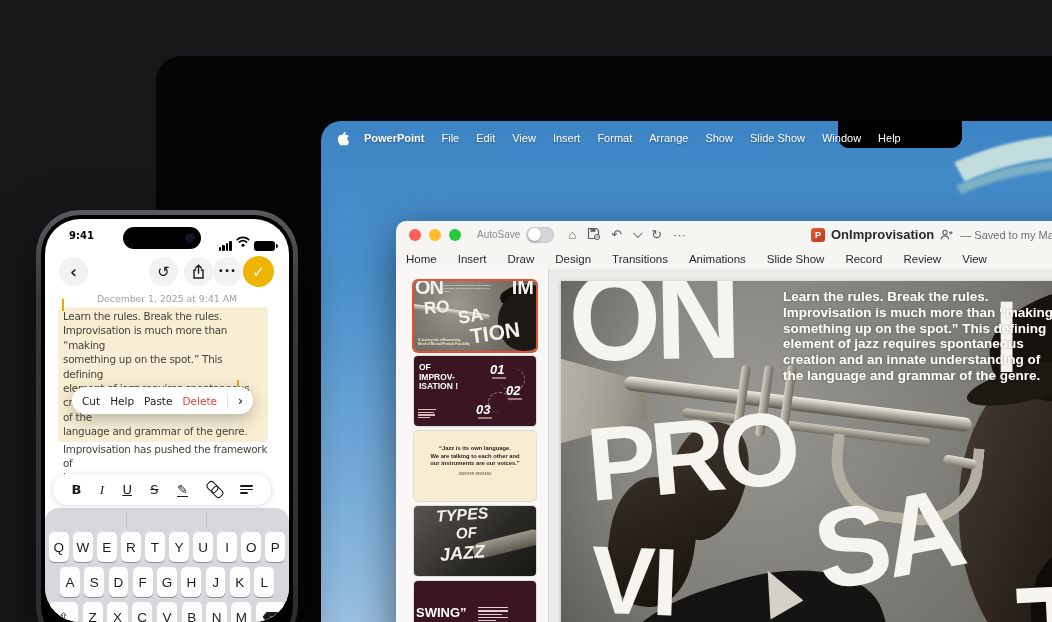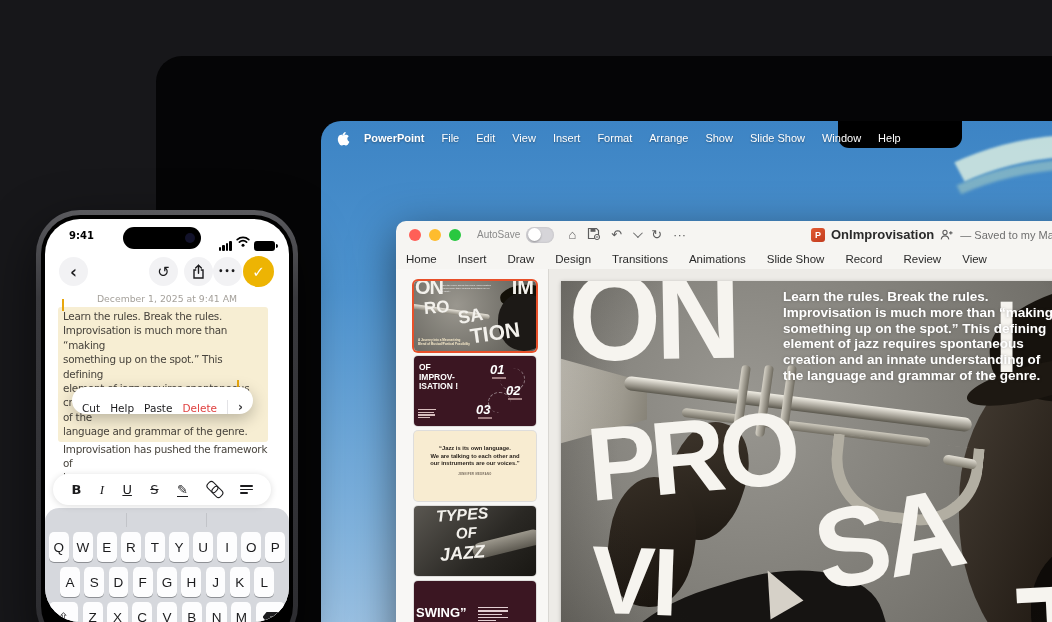--- a/index.html
+++ b/index.html
@@ -140,21 +140,21 @@
     letter-spacing:-.25px;color:#47433c;}
   .hl{background:#f7eed3;border-radius:3px;padding:2px 5px 3px;position:relative;}
   .after{padding-left:5px;}
   .handle{position:absolute;z-index:5;}
   .h-dot{width:7.5px;height:7.5px;border-radius:50%;background:#e8a70e;}
   .h-stem{width:1.6px;height:12px;background:#e8a70e;margin-left:3px;}
   .h-start{left:1px;top:-8px;}
   .h-end{left:176px;top:73px;}
 
   .ctx{position:absolute;left:27px;top:168px;width:181px;height:27px;background:#fff;border-radius:13.5px;
-    box-shadow:0 5px 16px rgba(0,0,0,.25);display:flex;align-items:flex-end;justify-content:space-evenly;
+    box-shadow:0 5px 16px rgba(0,0,0,.25);display:flex;align-items:center;justify-content:space-evenly;
     font-size:10.5px;color:#1b1b1d;z-index:6;}
   .ctx .del{color:#e0403f;}
   .ctx .sep{width:1px;height:14px;background:#e3e3e6;}
   .ctx .chev{color:#3a3a3c;font-size:12px;font-weight:bold;}
 
   .fmt{position:absolute;left:8px;top:255px;width:218px;height:31px;background:#fff;border-radius:16px;
     box-shadow:0 1px 7px rgba(0,0,0,.14);display:flex;align-items:center;justify-content:space-evenly;
     color:#1c1c1e;font-size:13px;z-index:4;}
   .f-b{font-weight:bold;}
   .f-i{font-style:italic;font-family:"Liberation Serif",serif;}

